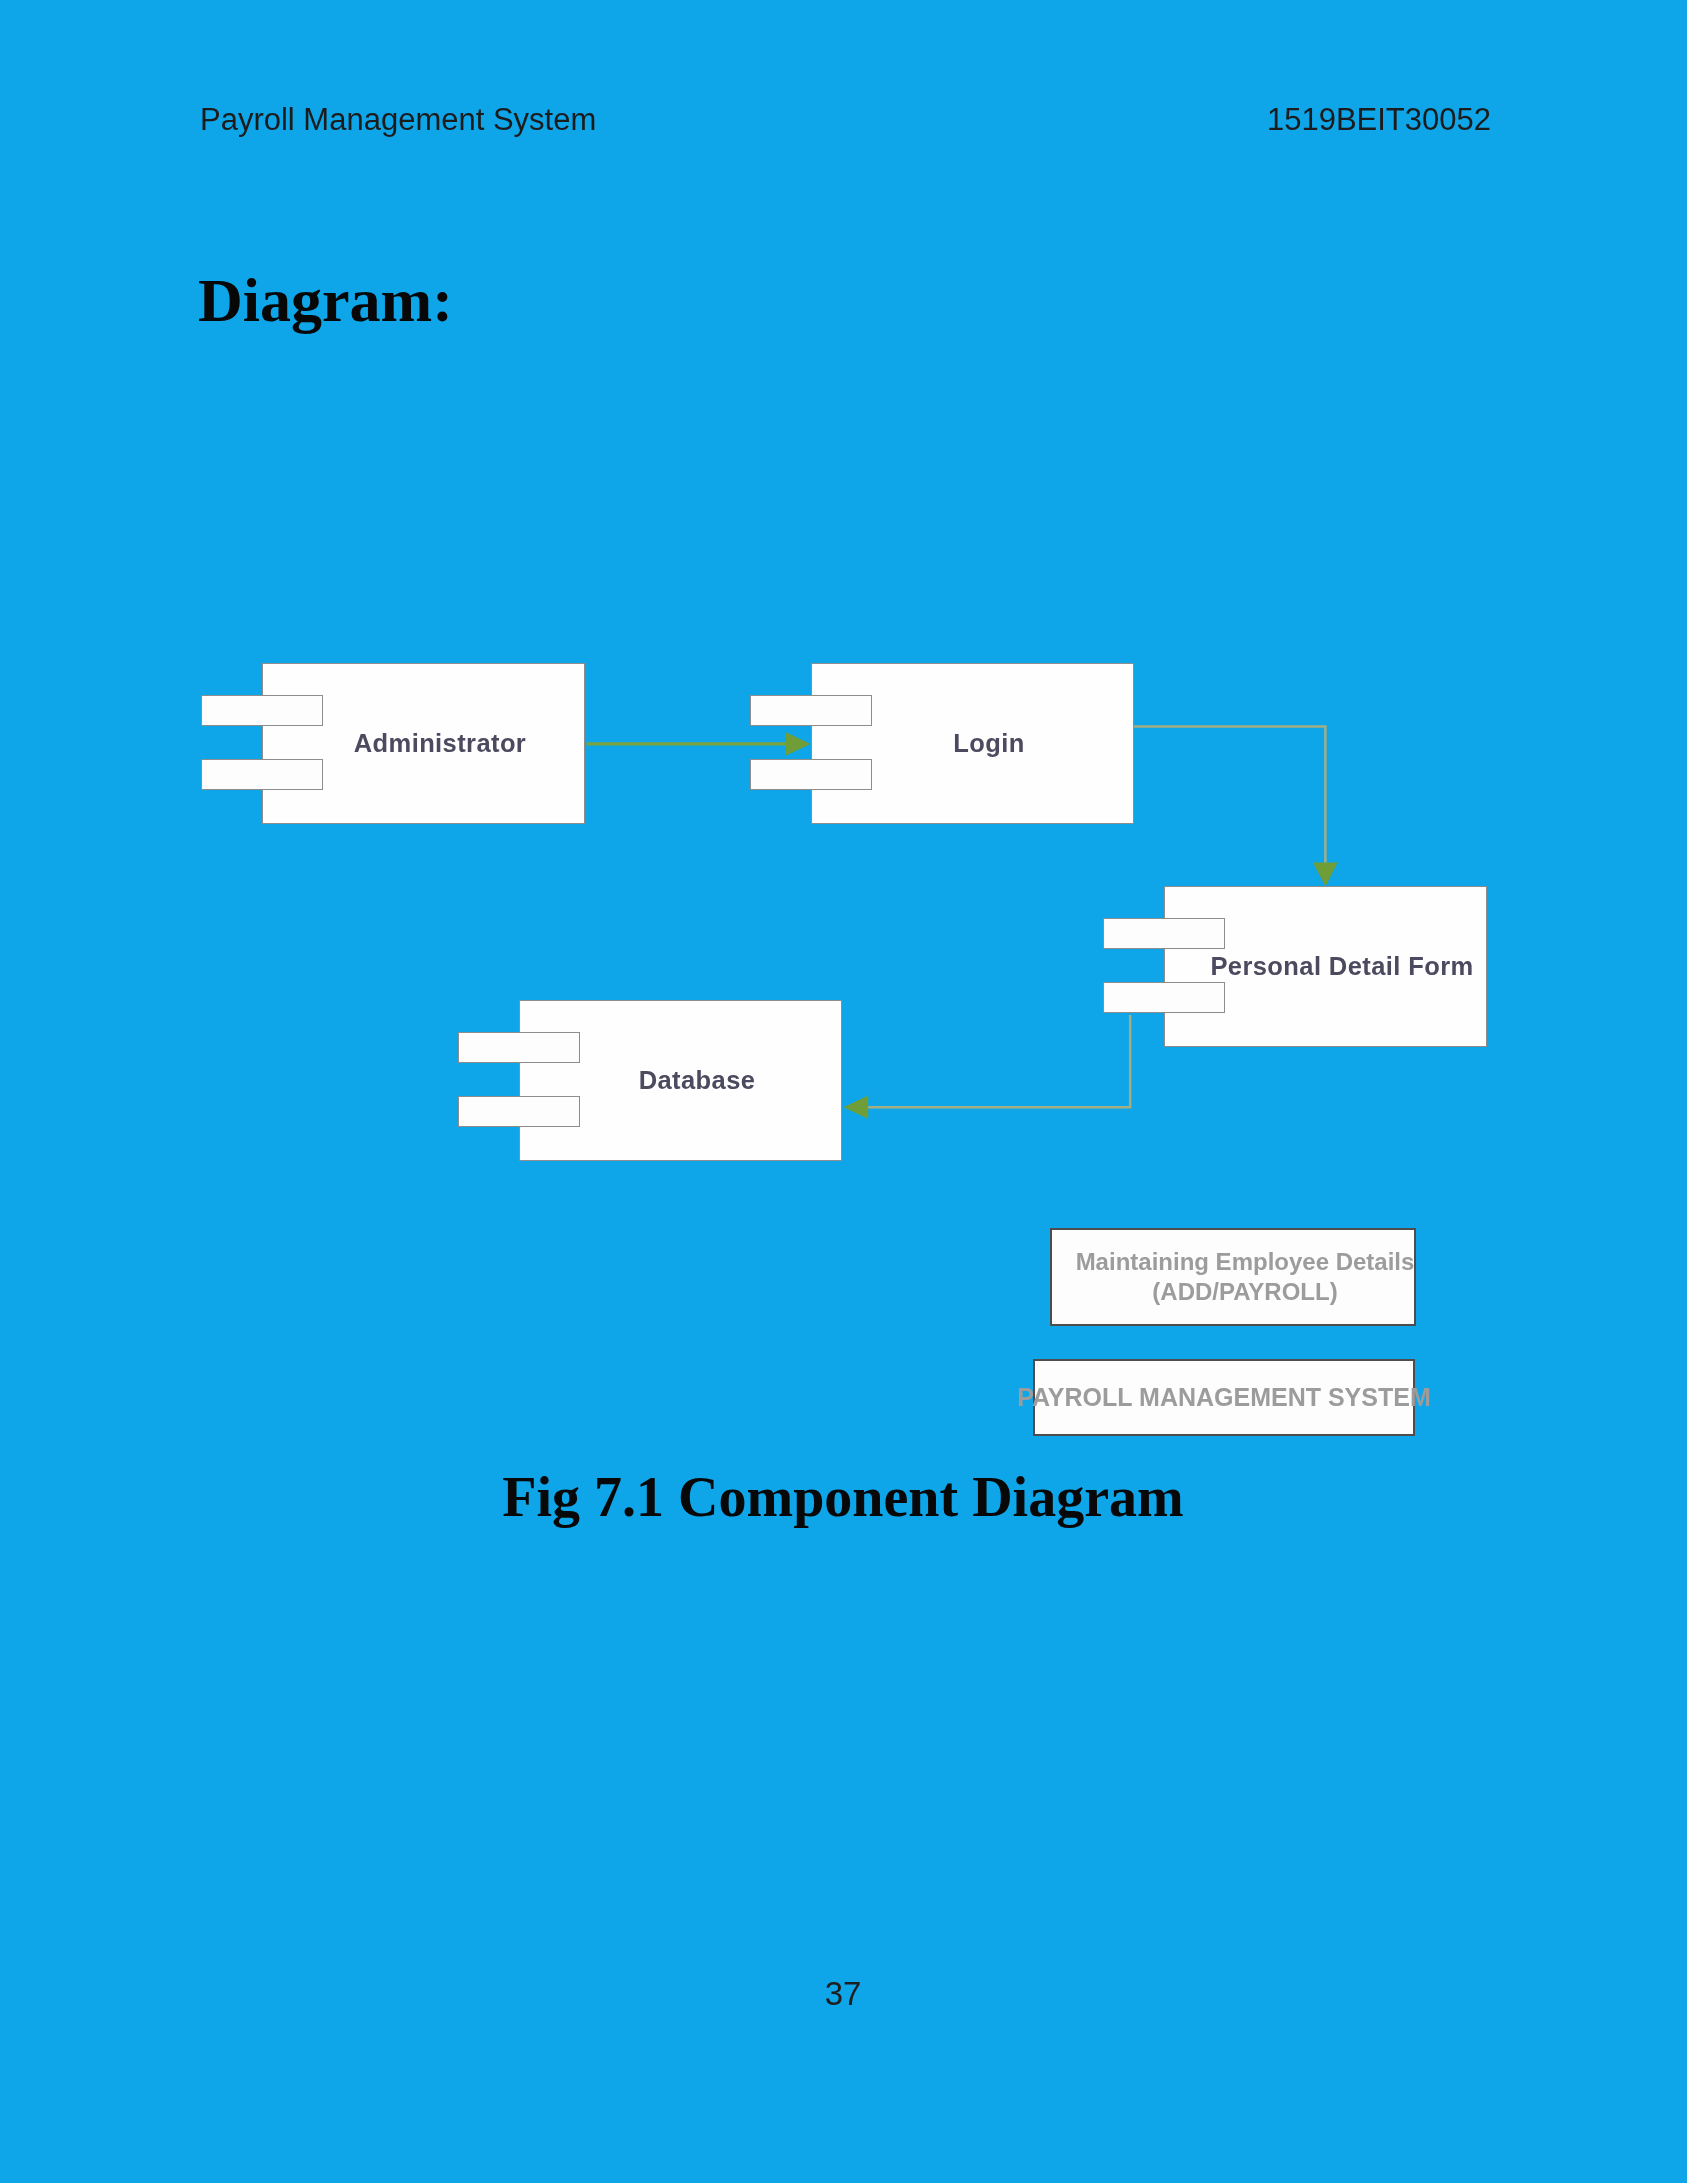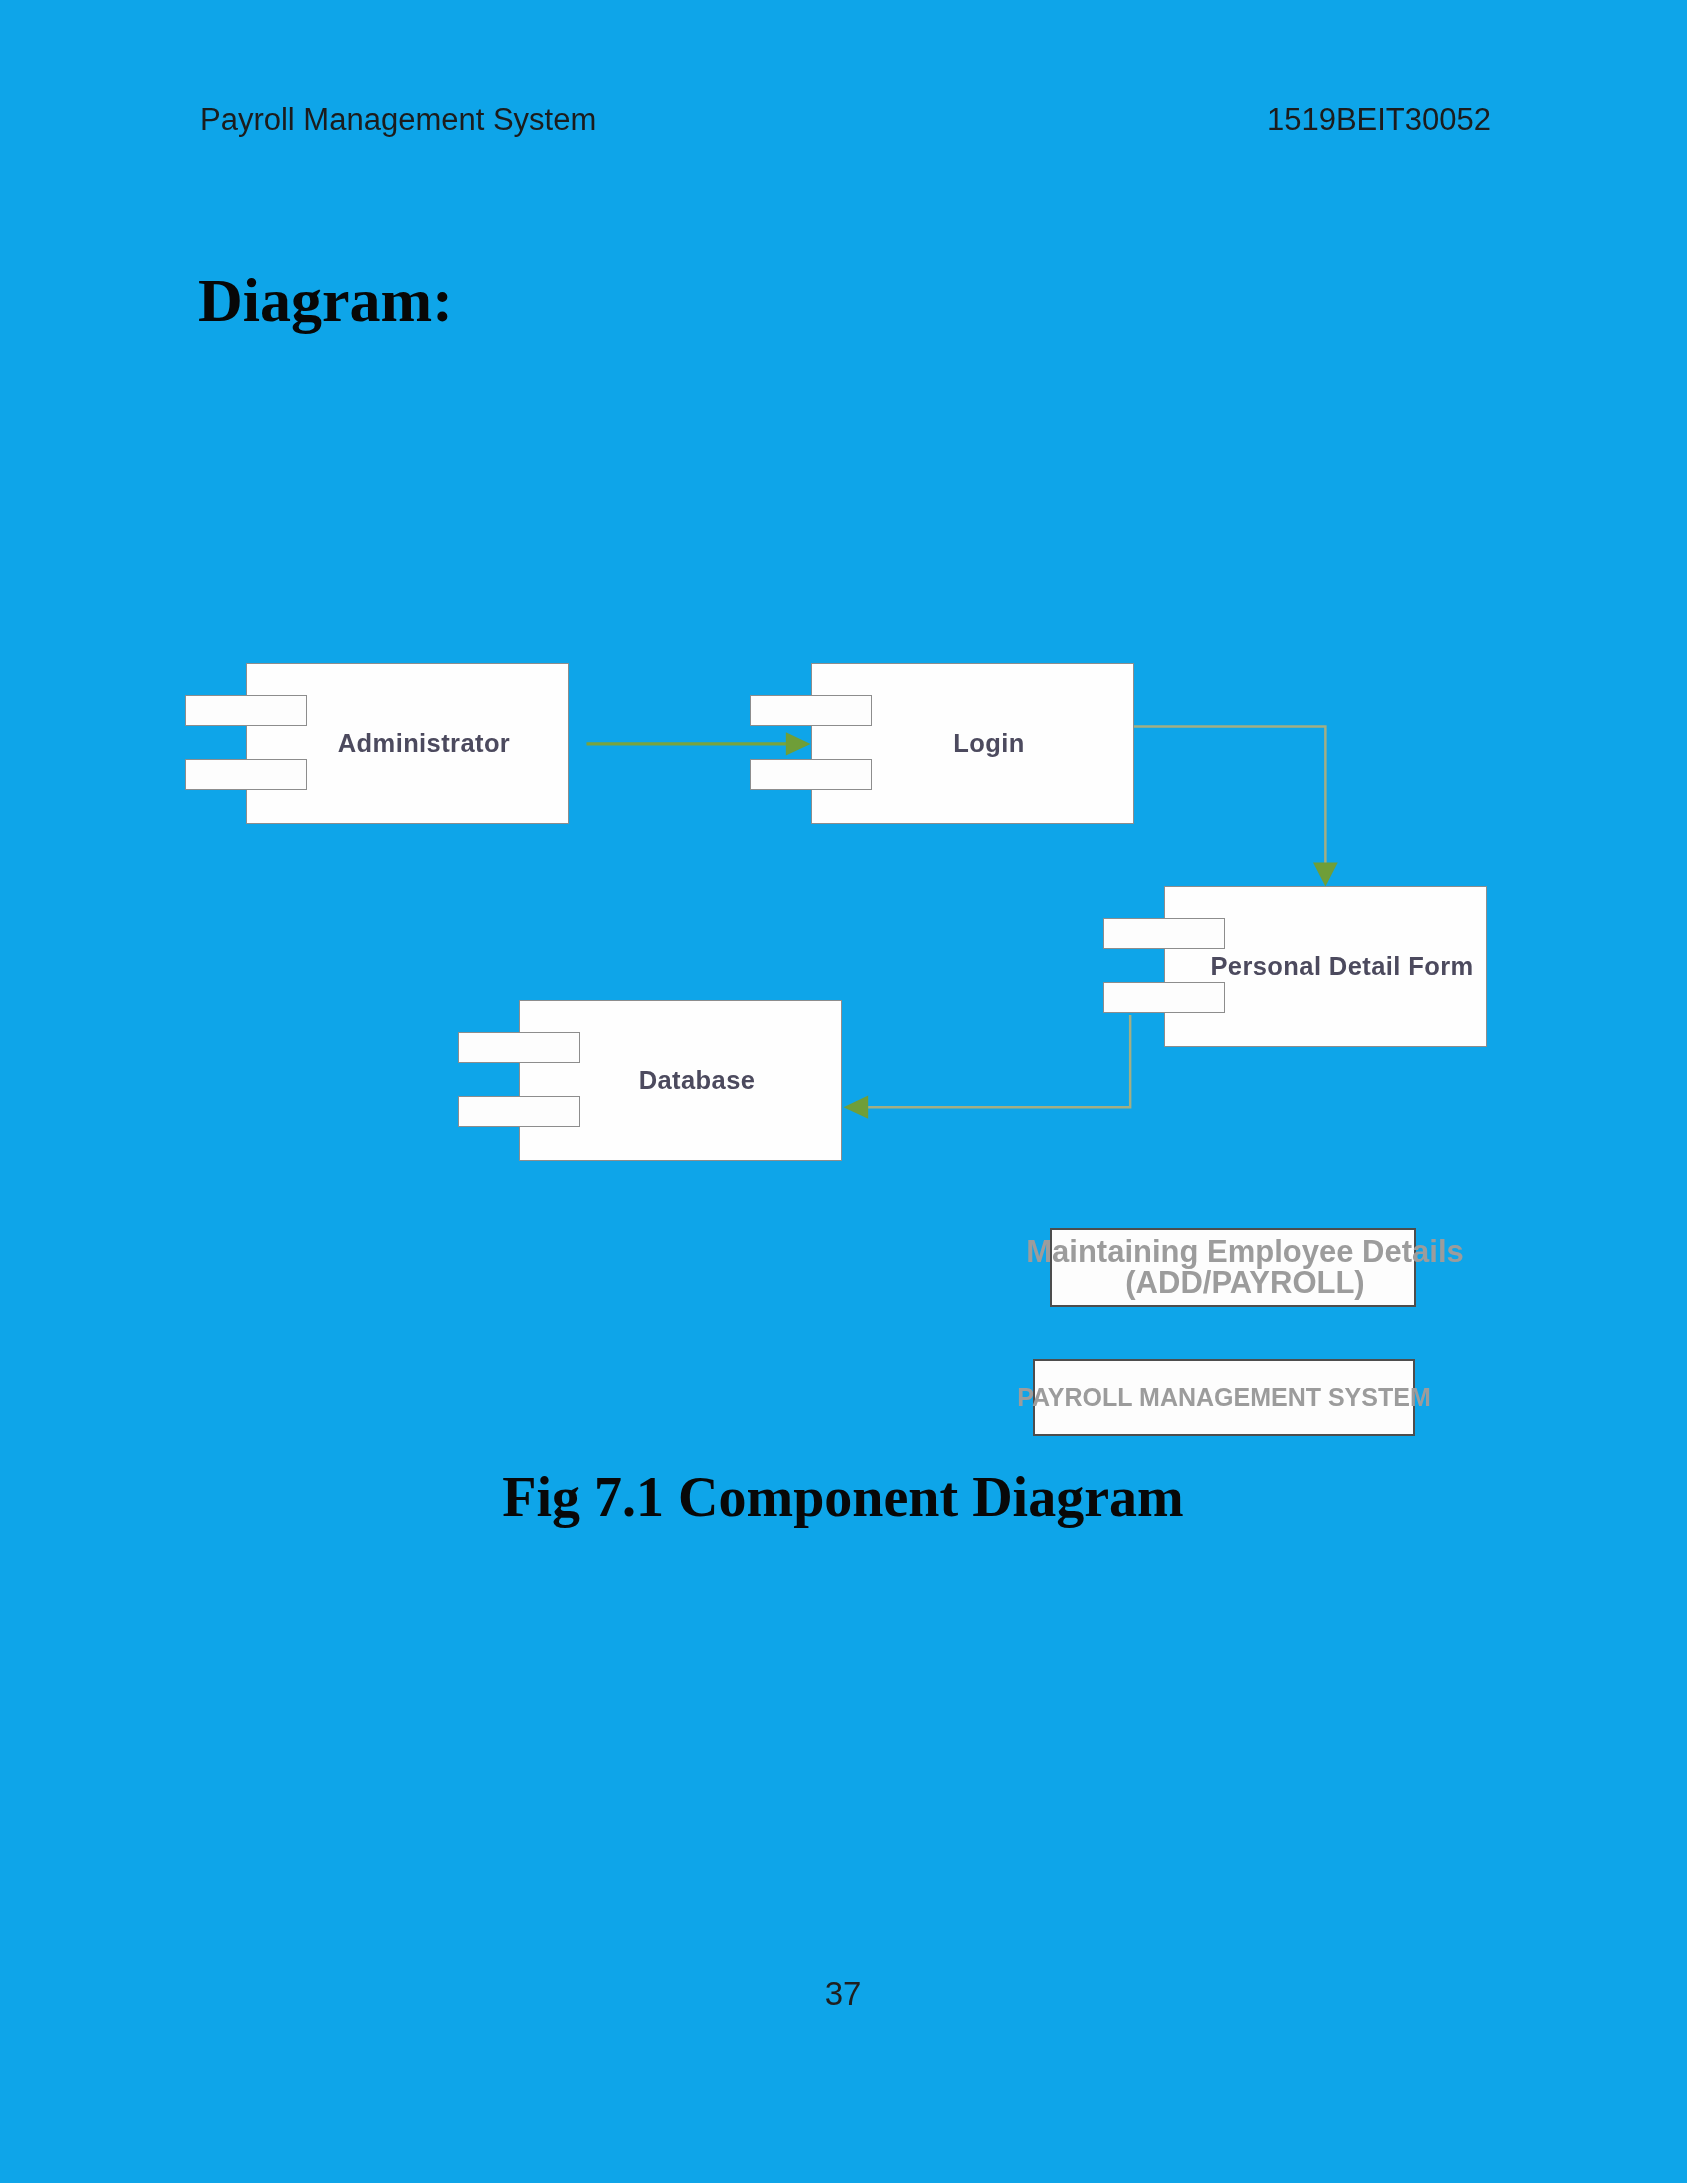--- a/index.html
+++ b/index.html
@@ -62,22 +62,22 @@
   
   .note{
     position:absolute;box-sizing:border-box;
     border:2.5px solid #4d4d4d;background:#fdfdfd;
     display:flex;flex-direction:column;
     align-items:center;justify-content:center;
     font-weight:bold;color:#9c9c9c;text-align:center;
     white-space:nowrap;
   }
   .note-maintaining{
-    left:1050px;top:1228px;width:366px;height:79px;
-    font-size:31px;line-height:30.5px;padding-left:24px;
+    left:1050px;top:1228px;width:366px;height:98px;
+    font-size:24px;line-height:30.5px;padding-left:24px;
   }
   .note-payroll{
     left:1033px;top:1359px;width:382px;height:77px;
     font-size:25px;
   }
   
   .connectors{
     position:absolute;left:0;top:0;
     pointer-events:none;
   }
@@ -97,21 +97,21 @@
     <line x1="712" y1="903" x2="958" y2="903" stroke-width="4" stroke="#7aa33c"></line>
     <polygon points="984,903 954,889 954,917" fill="#6f9e38"></polygon>
 
     <polyline points="1376,882 1609,882 1609,1072" fill="none" stroke-width="3" stroke="#a3ae83"></polyline>
     <polygon points="1609,1076 1594,1047 1624,1047" fill="#6f9e38"></polygon>
 
     <polyline points="1372,1232 1372,1344 1052,1344" fill="none" stroke-width="3" stroke="#a3ae83"></polyline>
     <polygon points="1024,1344 1054,1330 1054,1358" fill="#6f9e38"></polygon>
   </svg>
 
-  <div class="component" style="left:246px;top:663px;">
+  <div class="component" style="left:262px;top:663px;">
     <div class="comp-box"></div>
     <div class="tab tab1"></div>
     <div class="tab tab2"></div>
     <span class="comp-label">Administrator</span>
   </div>
 
   <div class="component" style="left:811px;top:663px;">
     <div class="comp-box"></div>
     <div class="tab tab1"></div>
     <div class="tab tab2"></div>

